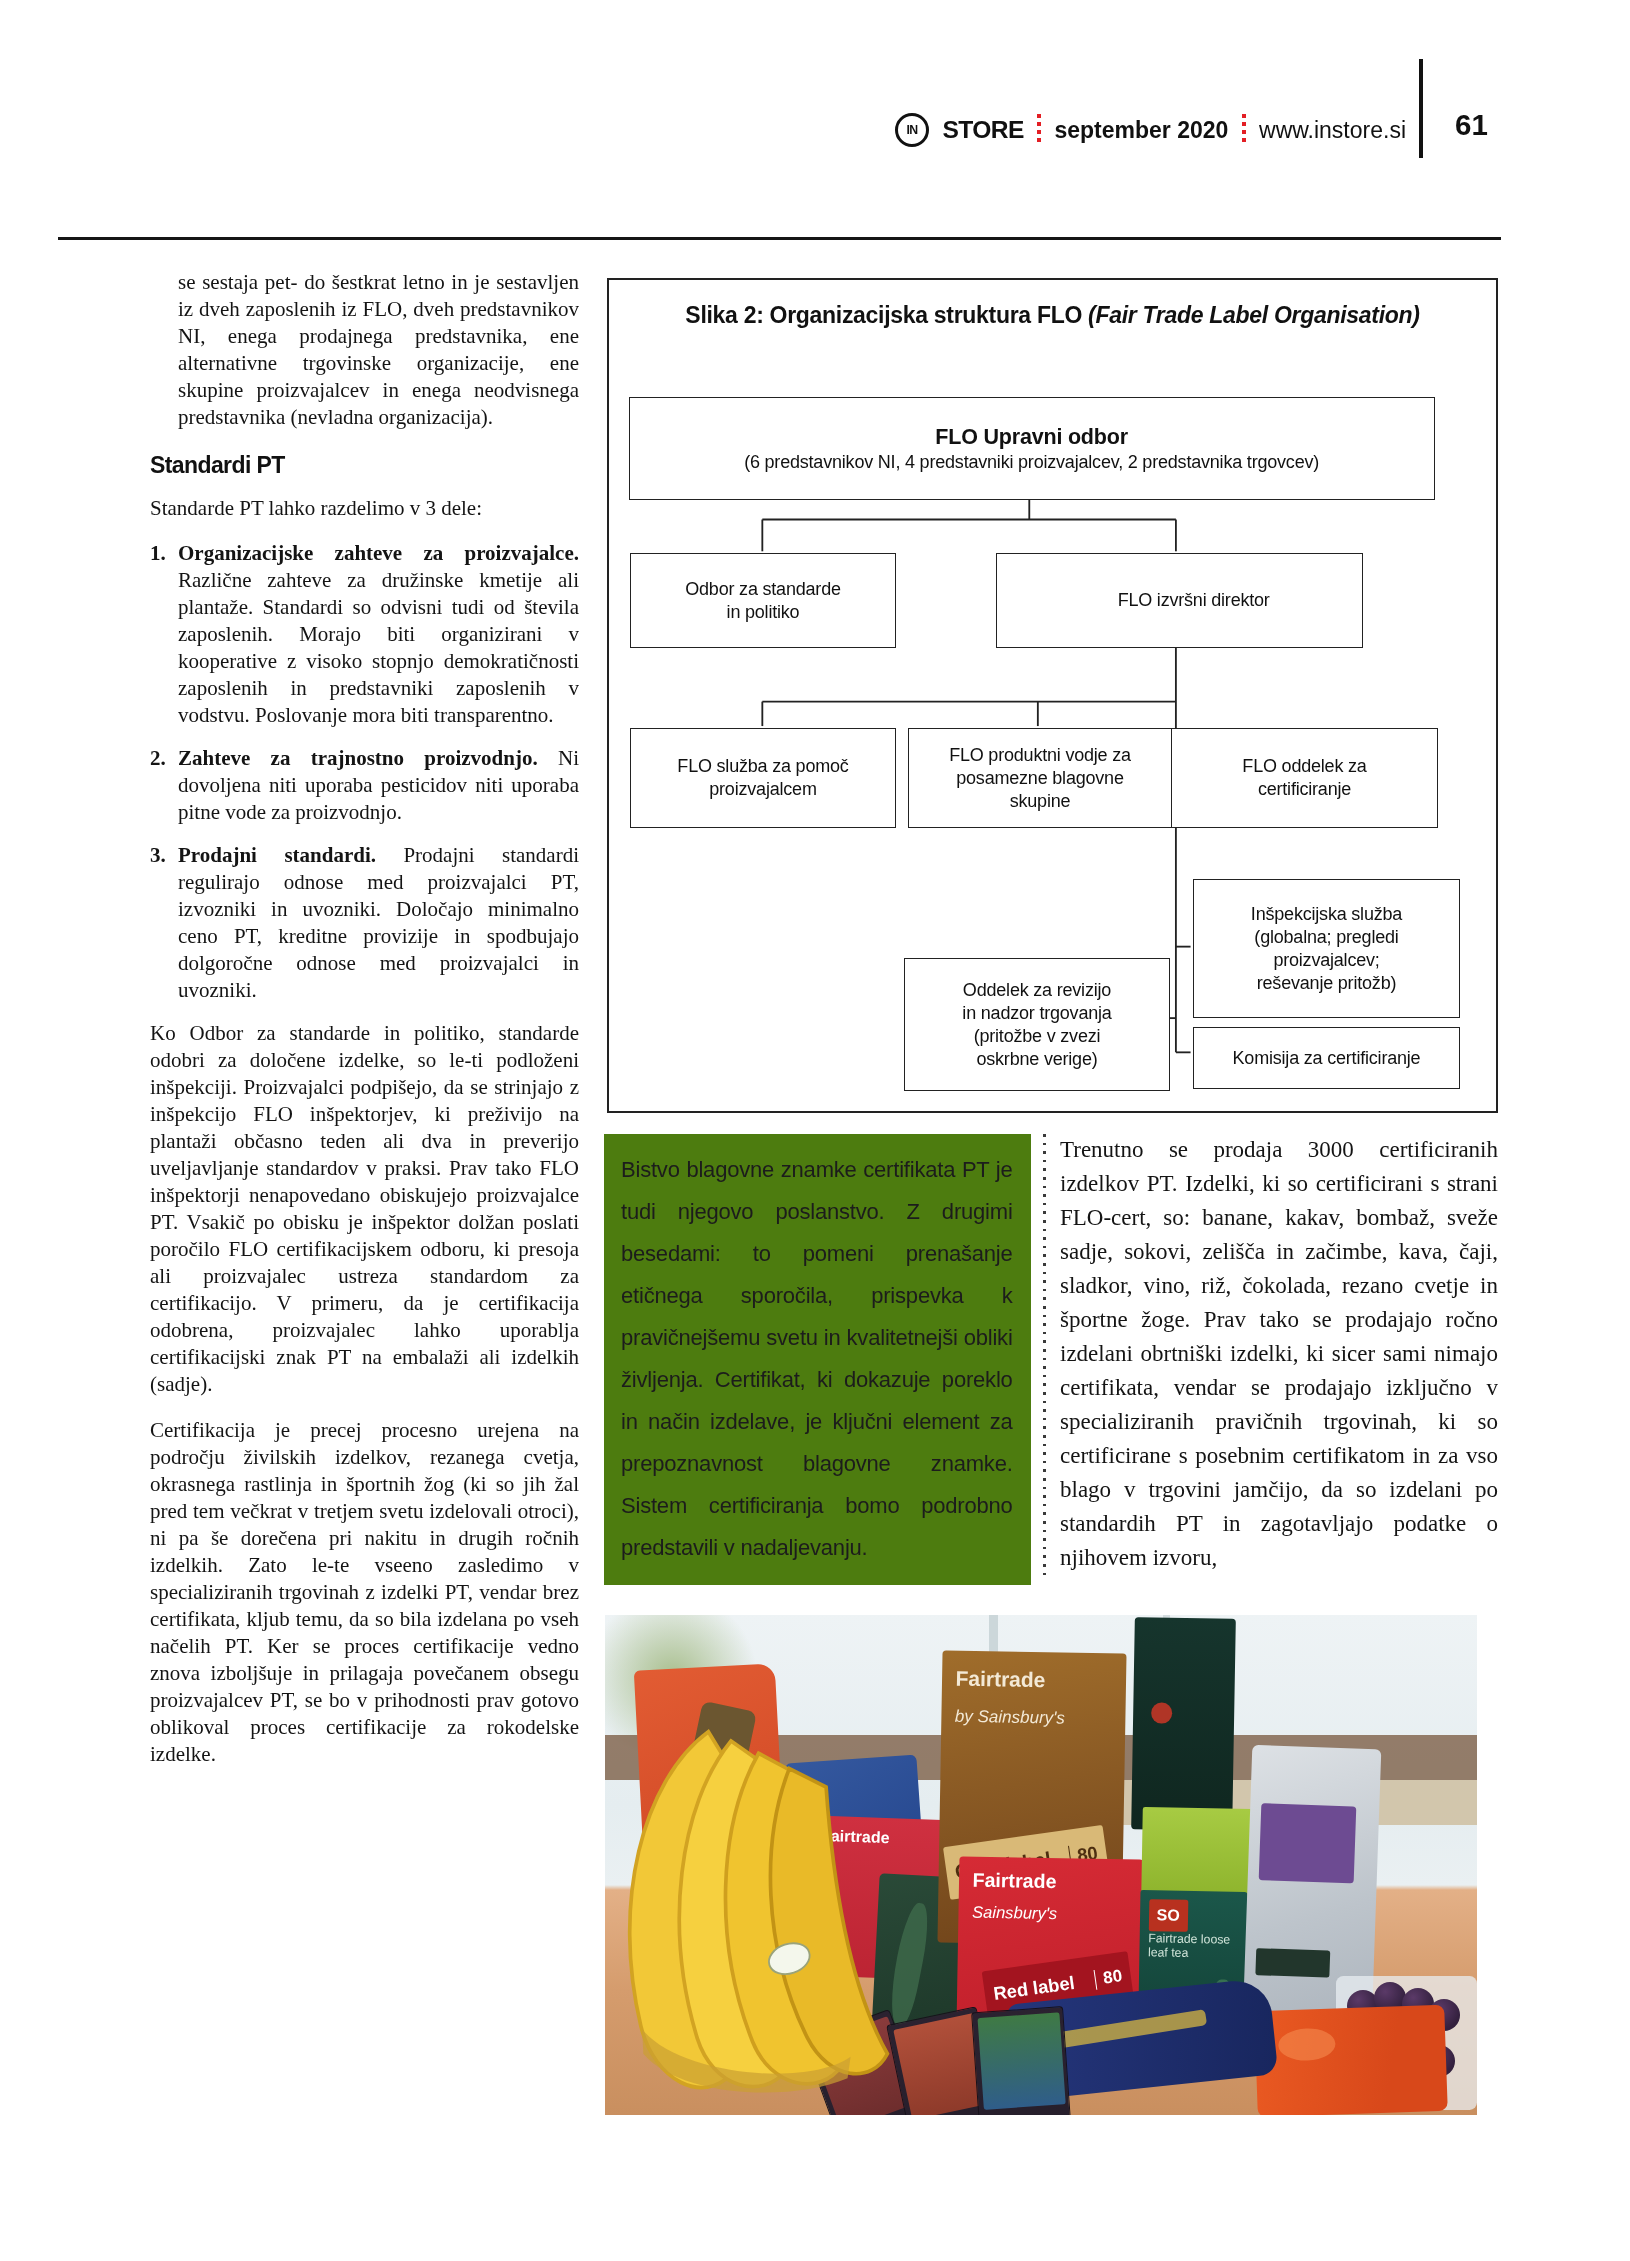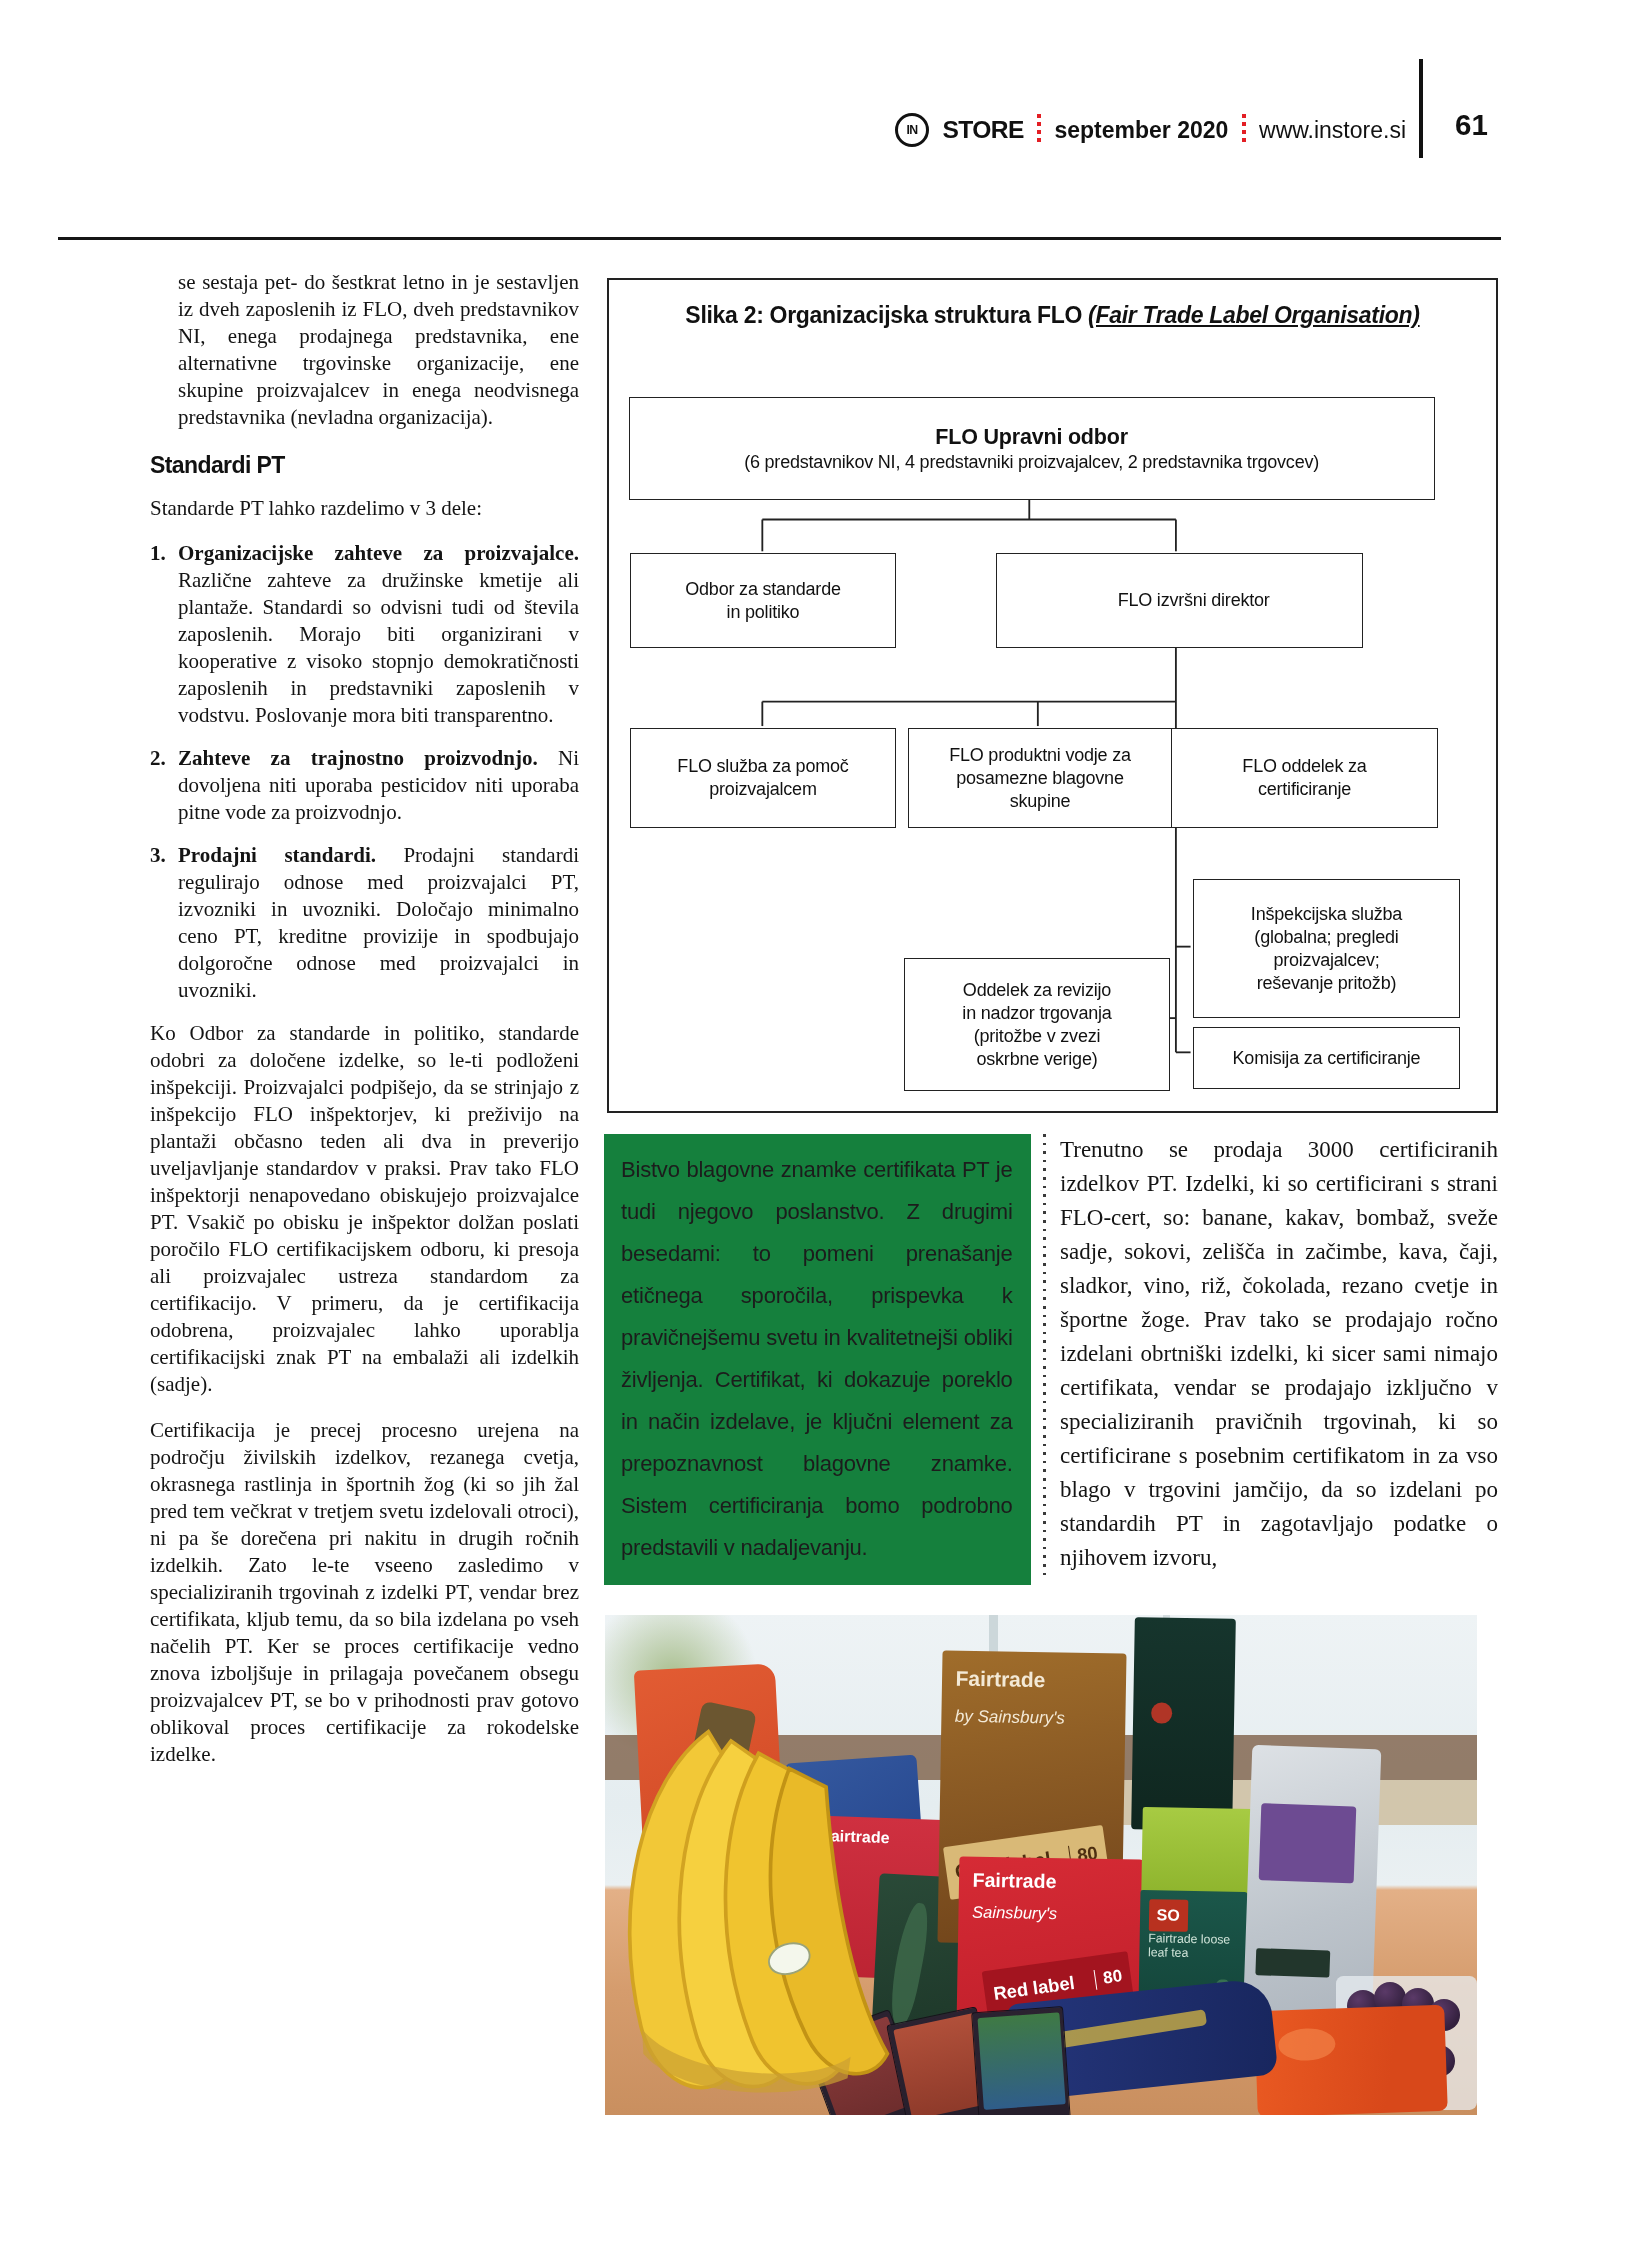--- a/index.html
+++ b/index.html
@@ -31,41 +31,41 @@
   .pt-list{list-style:none;margin:0 0 2.5px 0;padding:0;}
   .pt-list li{display:flex;margin:0 0 16px 0;}
   .pt-num{width:28px;flex:0 0 28px;font-weight:bold;}
   .pt-body{flex:1;text-align:justify;}
 
   
   .figure{position:absolute;left:607px;top:278px;width:891px;height:835px;border:2.5px solid #222;
           box-sizing:border-box;background:#fff;font-family:"Liberation Sans",sans-serif;}
   .fig-title{position:absolute;left:0;top:22px;width:100%;text-align:center;font-size:23px;
              font-weight:bold;letter-spacing:-0.3px;color:#111;}
-  .fig-title i{font-style:italic;text-decoration:underline;}
+  .fig-title i{font-style:italic;}
   .connectors{position:absolute;left:0;top:0;width:100%;height:100%;}
   .obox{position:absolute;border:1.8px solid #222;background:#fff;box-sizing:border-box;
         display:flex;flex-direction:column;align-items:center;justify-content:center;
         text-align:center;font-size:18px;line-height:23px;color:#111;white-space:pre-line;
         letter-spacing:-0.2px;padding:3.7px;}
   .b-board{left:19.6px;top:117px;width:806px;height:103px;}
   .b-board .obox-title{font-weight:bold;font-size:21.5px;line-height:27px;}
   .b-board .obox-sub{font-size:18px;line-height:23px;}
   .b-standards{left:21px;top:273px;width:266px;height:95px;}
   .b-director{left:387px;top:273px;width:367px;height:95px;padding-left:32px;}
   .b-support{left:21px;top:448px;width:266px;height:100px;}
   .b-product{left:299px;top:448px;width:264px;height:100px;}
   .b-certdept{left:562px;top:448px;width:267px;height:100px;}
   .b-audit{left:295px;top:678px;width:266px;height:133px;}
   .b-inspection{left:584px;top:599px;width:267px;height:139px;}
   .b-commission{left:584px;top:747px;width:267px;height:62px;}
 
   
   .callout{position:absolute;left:604px;top:1134px;width:427px;height:451px;box-sizing:border-box;
-           background:#15803d;padding:14.7px 18.4px 0 17px;font-family:"Liberation Sans",sans-serif;
+           background:#4d7c0f;padding:14.7px 18.4px 0 17px;font-family:"Liberation Sans",sans-serif;
            font-size:22px;line-height:42px;text-align:justify;color:#1c1c1c;letter-spacing:-0.2px;}
   .dotted-divider{position:absolute;left:1043px;top:1134px;width:2.5px;height:447px;
            background-image:repeating-linear-gradient(#3a3a3a 0 2.5px,transparent 2.5px 8.6px);}
   .right-col{position:absolute;left:1060px;top:1133px;width:438px;font-size:23px;line-height:34px;
              text-align:justify;}
 
   
   .photo{position:absolute;left:605px;top:1615px;width:872px;height:500px;overflow:hidden;
          background:linear-gradient(180deg,#eef3f5 0%,#e5edf0 38%,#eaf0f2 54%,#e3b087 55%,
                      #d59c6d 75%,#c98f5f 100%);}

